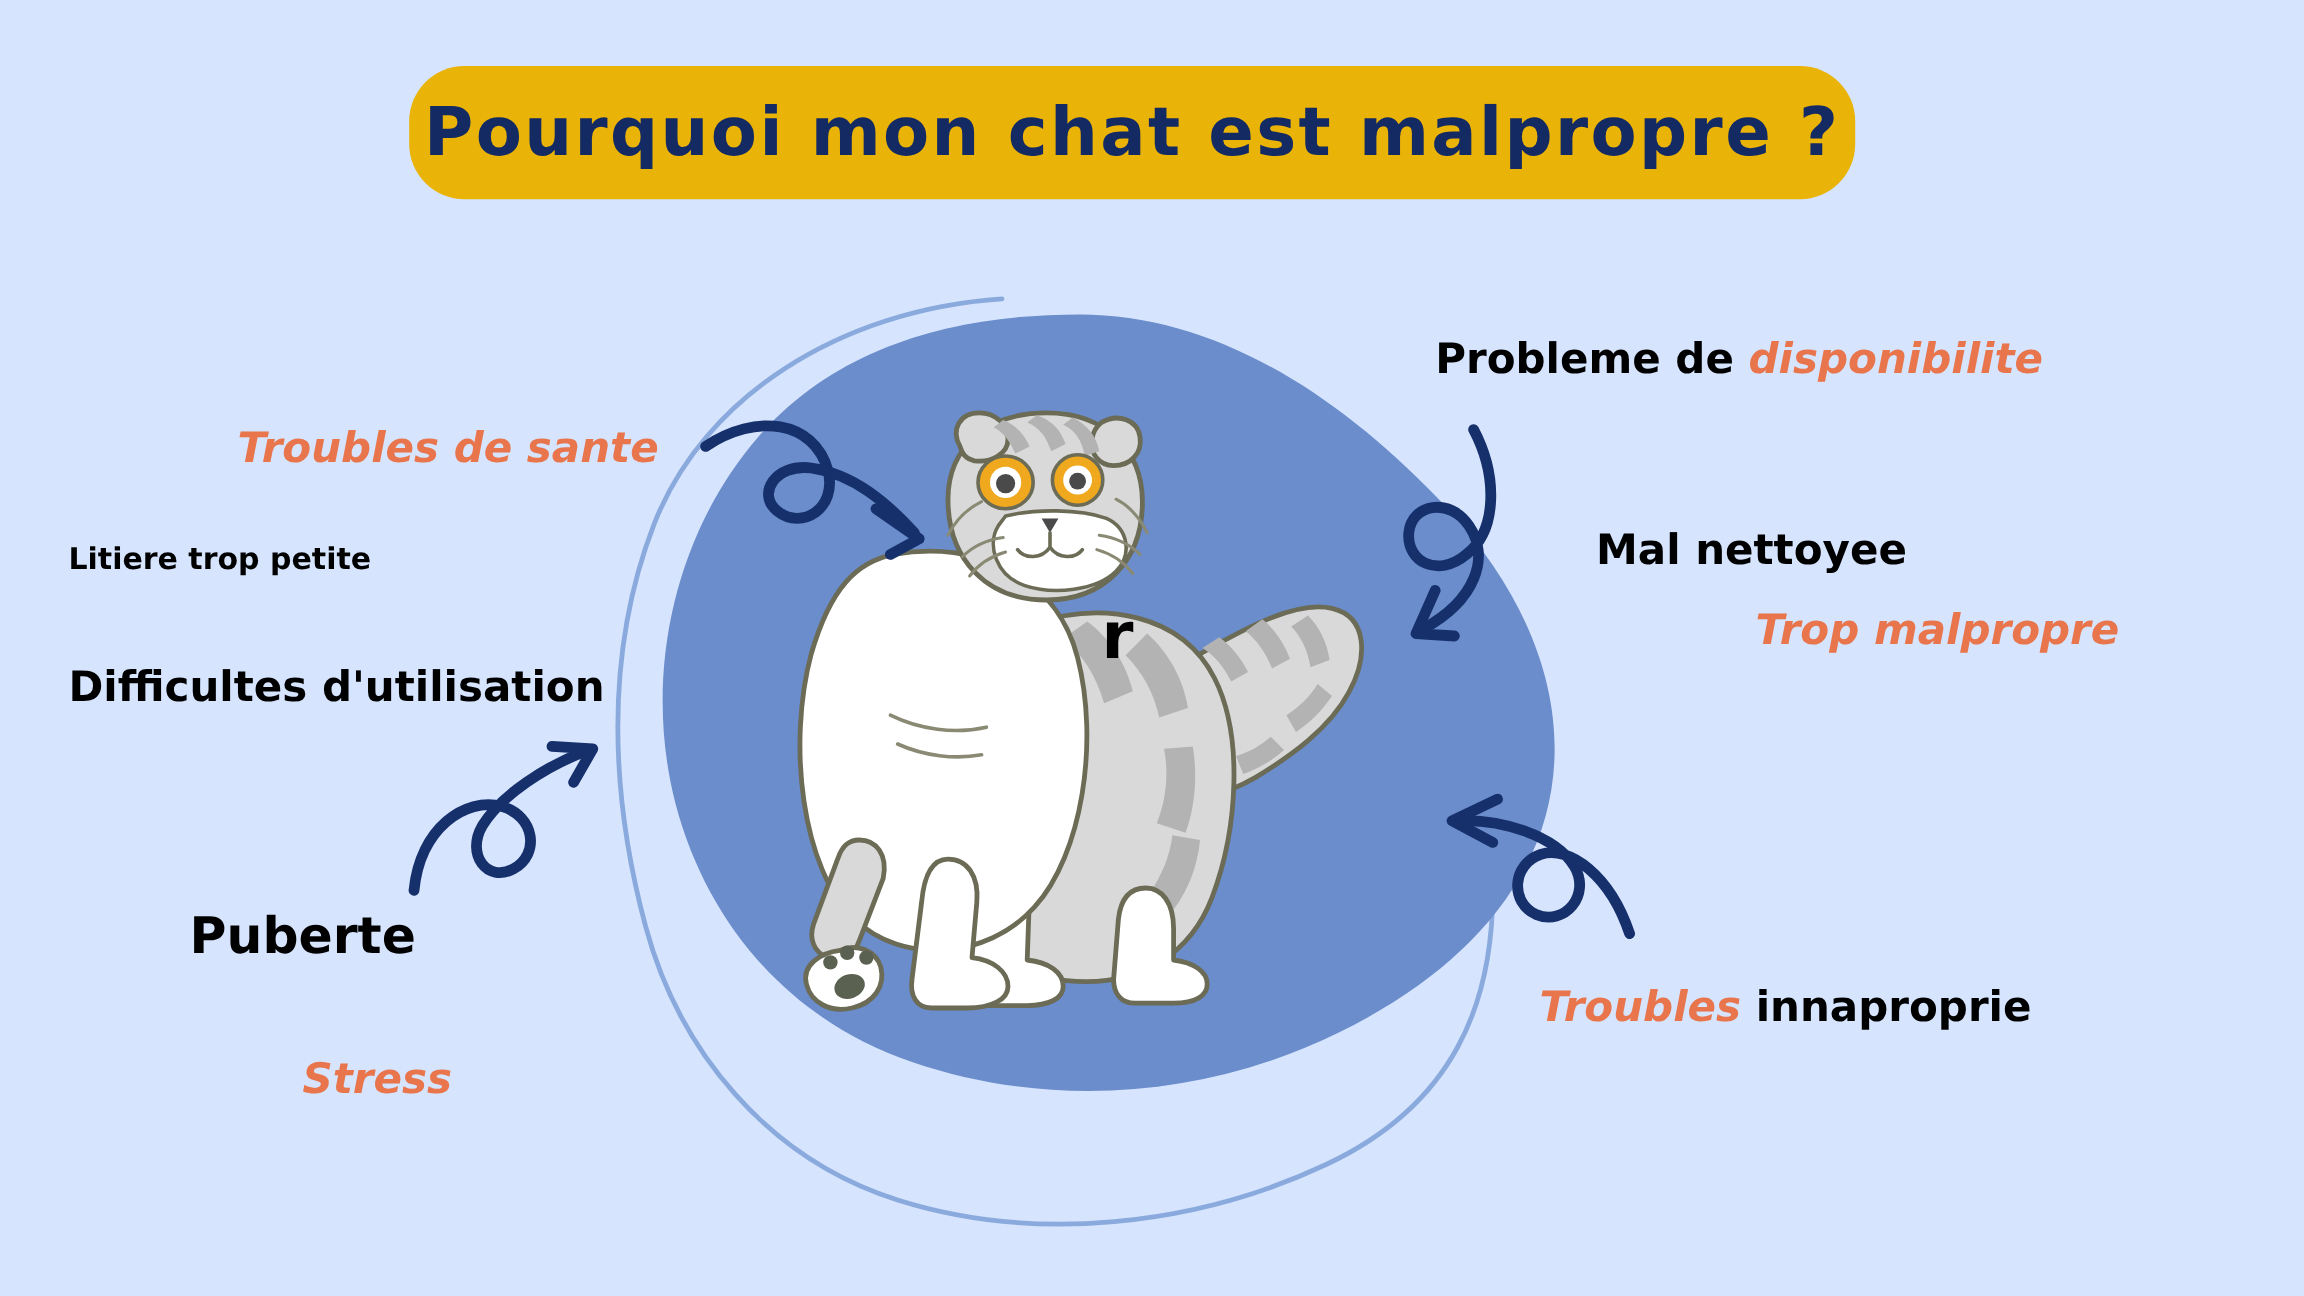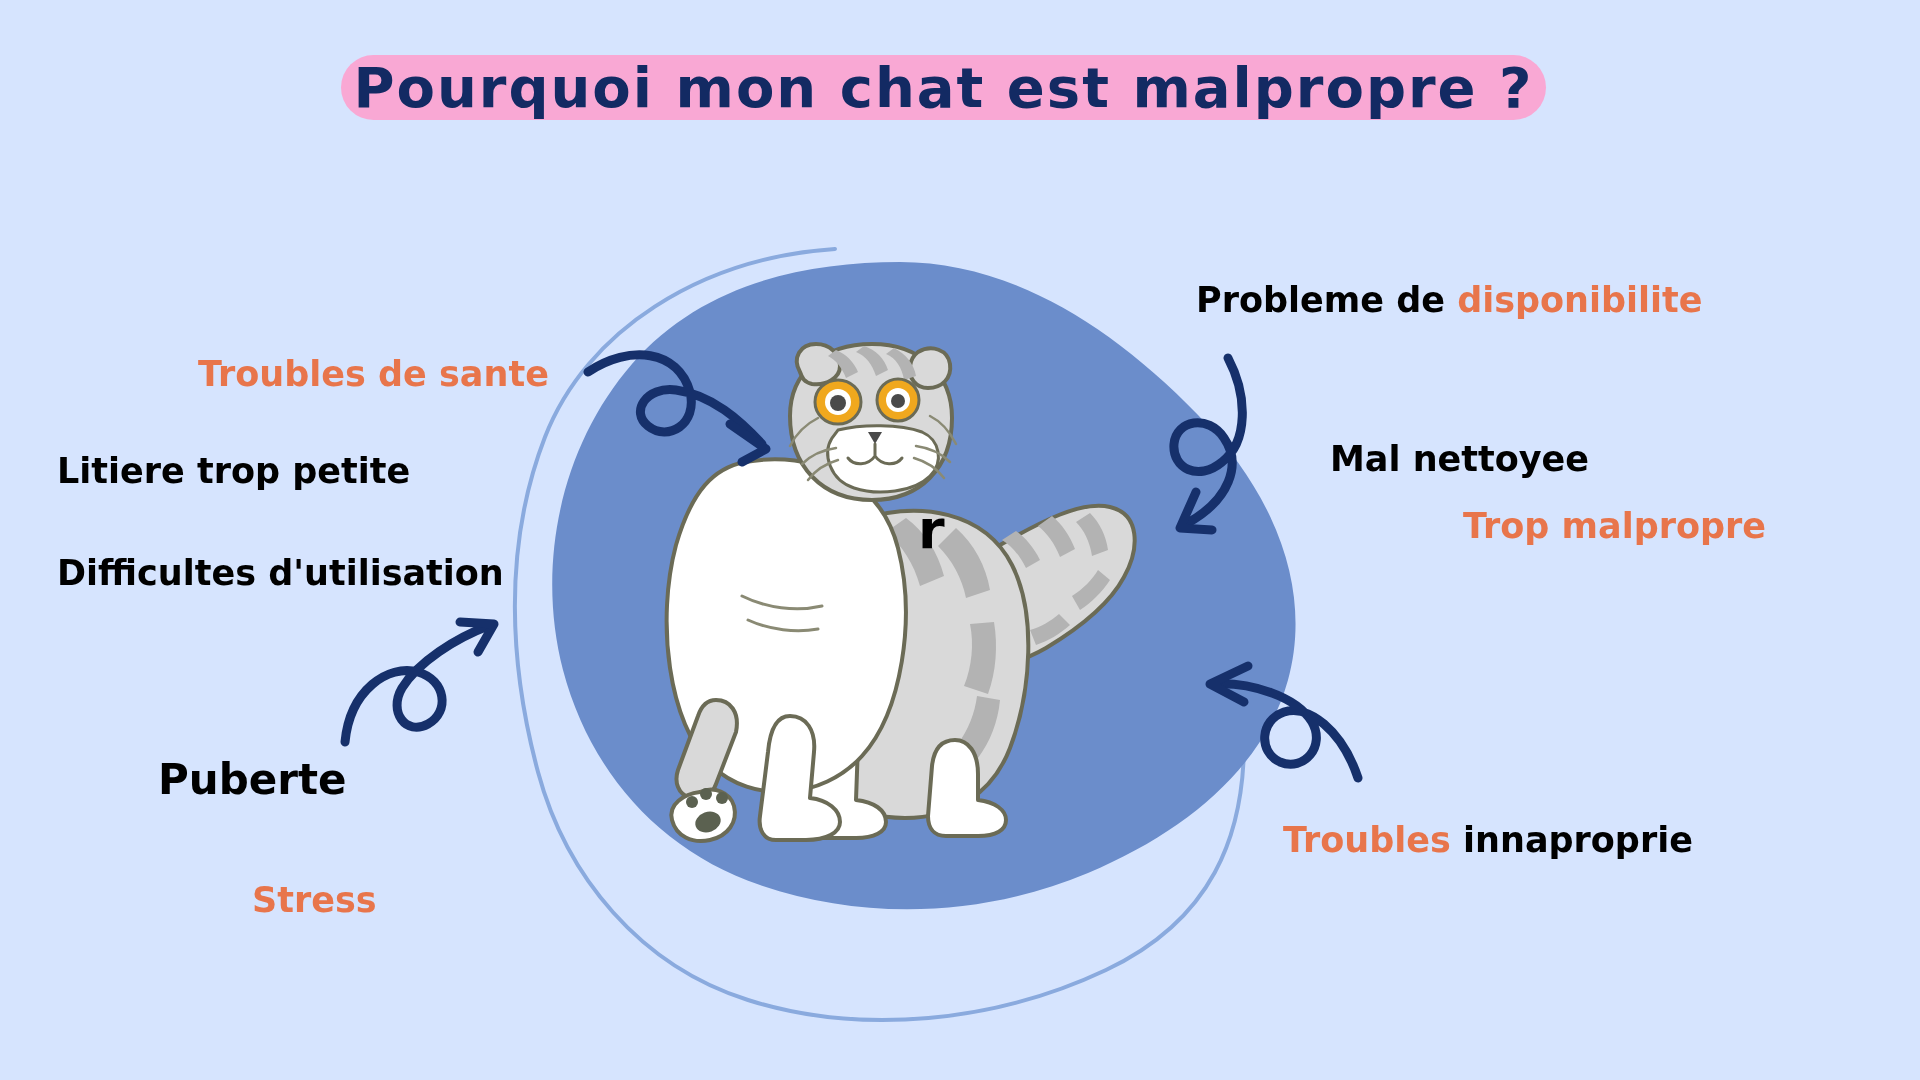--- a/index.html
+++ b/index.html
@@ -16,22 +16,22 @@
     overflow: hidden;
     font-family: "DejaVu Sans", sans-serif;
   }
 
   
   #title-banner {
     position: absolute;
     left: 341px;
     top: 55px;
     width: 1205px;
-    height: 65px;
-    background: #f9a8d4;
+    height: 111px;
+    background: #eab308;
     border-radius: 46px;
     display: flex;
     align-items: center;
     justify-content: center;
   }
   #title-text {
     color: #132a63;
     font-size: 56px;
     font-weight: 700;
     letter-spacing: 2.0px;
@@ -50,24 +50,24 @@
 
   
   .label {
     position: absolute;
     white-space: nowrap;
     font-weight: 700;
     font-family: "DejaVu Sans", sans-serif;
     line-height: 1.1;
   }
   .navy  { color: #000000; }
-  .orange{ color: #e8754b; }
+  .orange{ color: #e8754b; font-style: italic; }
 
   .lbl-troubles     { left: 198px;  top: 355px;  font-size: 35px; }
-  .lbl-litiere      { left: 57px;   top: 452px;  font-size: 35px; }
+  .lbl-litiere      { left: 57px;   top: 452px;  font-size: 25px; }
   .lbl-difficultes  { left: 57px;   top: 518px;  font-size: 35px; margin-top: 36px; }
   .lbl-puberte      { left: 158px;  top: 757px;  font-size: 42px; }
   .lbl-stress       { left: 252px;  top: 881px;  font-size: 35px; }
 
   .lbl-probleme     { left: 1196px; top: 281px;  font-size: 35px; }
   .lbl-malnettoyee  { left: 1330px; top: 440px;  font-size: 35px; }
   .lbl-troputilisee { left: 1463px; top: 507px;  font-size: 35px; }
   .lbl-placement    { left: 1283px; top: 821px;  font-size: 35px; }
 </style>
 </head>

